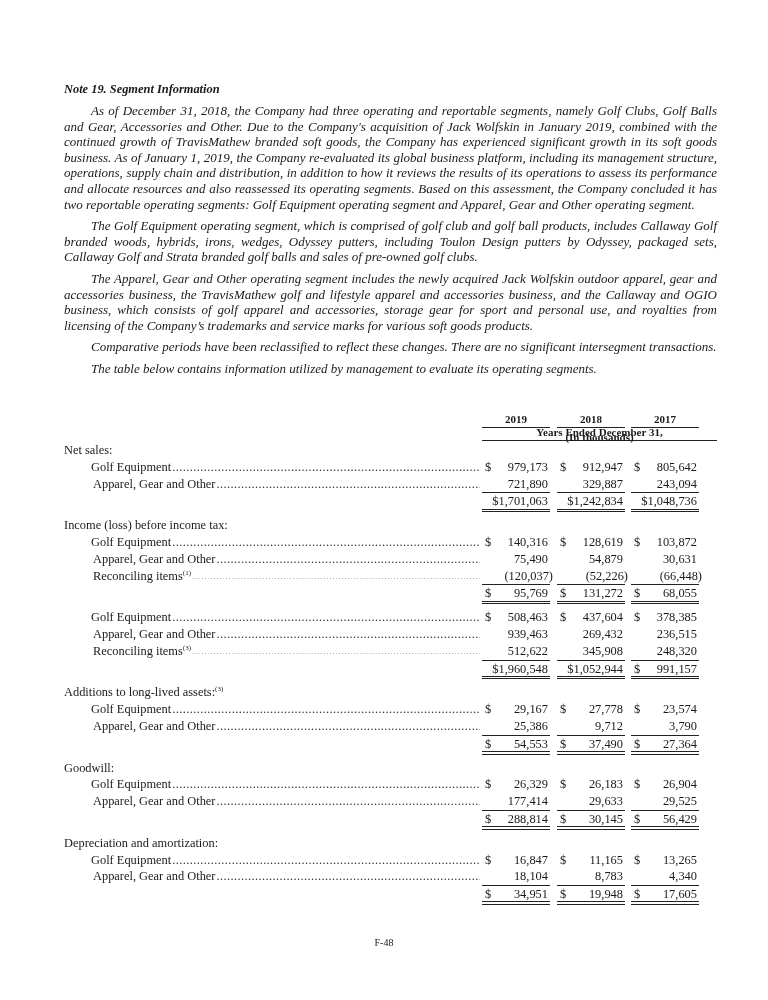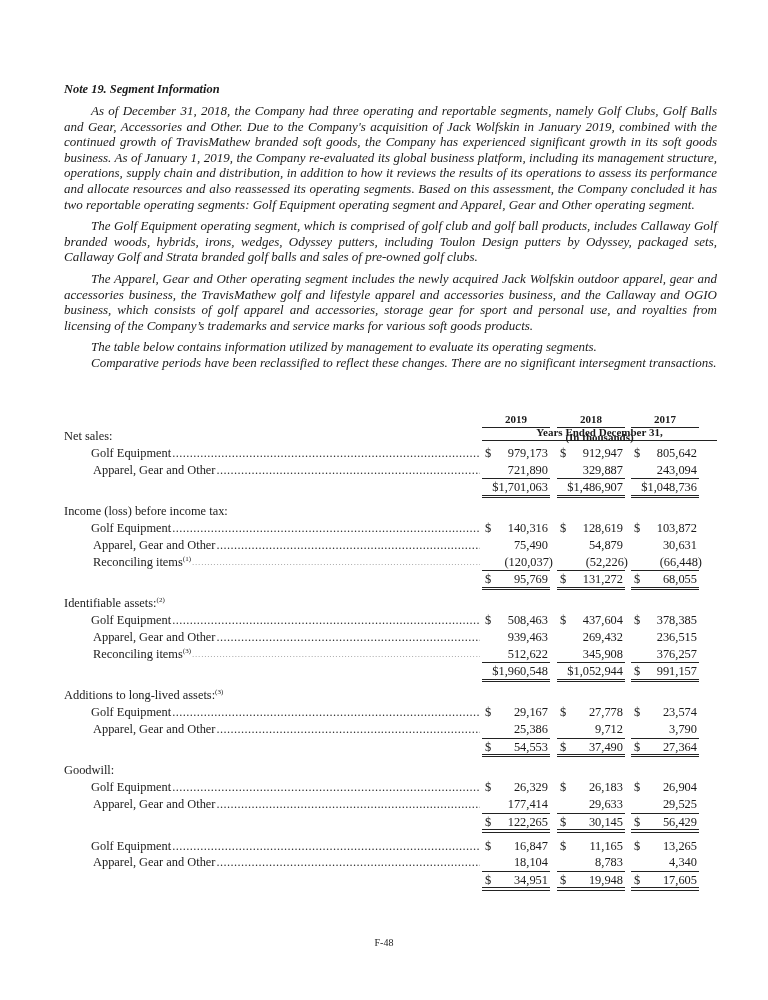--- a/index.html
+++ b/index.html
@@ -23,21 +23,21 @@
     border-bottom: 1.4px solid #222; padding-bottom: 2px; margin-top: 32px;
   }
   .hdr-col {
     position: absolute; top: 19px; width: 68px; text-align: center;
     font-weight: bold; font-size: 11px; border-bottom: 1.4px solid #222; padding-bottom: 2px;
   }
   .hdr-unit {
     position: absolute; top: 37px; left: 493px; width: 85px; text-align: center;
     font-weight: bold; font-size: 11px;
   }
-  .rows { position: absolute; top: 34px; left: 0; width: 653px; }
+  .rows { position: absolute; top: 48px; left: 0; width: 653px; }
   .row { position: relative; height: 16.8px; line-height: 16.8px; }
   .row.gap { height: 8px; }
   .label { position: absolute; left: 0; white-space: nowrap; }
   .label.sub { left: 27px; }
   .label.sub2 { left: 29px; }
   .dots {
     position: absolute; top: 0; right: 241px; height: 16.8px; overflow: hidden;
     white-space: nowrap; color: #333; letter-spacing: 0.4px;
   }
   .dots.faint { color: #888; font-size: 9px; letter-spacing: 0.8px; }
@@ -55,22 +55,22 @@
   .footer { position: absolute; top: 937px; left: 0; width: 768px; text-align: center; font-size: 10px; }
 </style>
 </head>
 <body>
 
 <div class="page">
   <div class="note-title">Note 19. Segment Information</div>
   <p class="para">As of December 31, 2018, the Company had three operating and reportable segments, namely Golf Clubs, Golf Balls and Gear, Accessories and Other. Due to the Company's acquisition of Jack Wolfskin in January 2019, combined with the continued growth of TravisMathew branded soft goods, the Company has experienced significant growth in its soft goods business. As of January 1, 2019, the Company re-evaluated its global business platform, including its management structure, operations, supply chain and distribution, in addition to how it reviews the results of its operations to assess its performance and allocate resources and also reassessed its operating segments. Based on this assessment, the Company concluded it has two reportable operating segments: Golf Equipment operating segment and Apparel, Gear and Other operating segment.</p>
   <p class="para">The Golf Equipment operating segment, which is comprised of golf club and golf ball products, includes Callaway Golf branded woods, hybrids, irons, wedges, Odyssey putters, including Toulon Design putters by Odyssey, packaged sets, Callaway Golf and Strata branded golf balls and sales of pre-owned golf clubs.</p>
   <p class="para">The Apparel, Gear and Other operating segment includes the newly acquired Jack Wolfskin outdoor apparel, gear and accessories business, the TravisMathew golf and lifestyle apparel and accessories business, and the Callaway and OGIO business, which consists of golf apparel and accessories, storage gear for sport and personal use, and royalties from licensing of the Company’s trademarks and service marks for various soft goods products.</p>
+  <p class="para">Comparative periods have been reclassified to reflect these changes. There are no significant intersegment transactions.</p>
   <p class="para last">The table below contains information utilized by management to evaluate its operating segments.</p>
-  <p class="para">Comparative periods have been reclassified to reflect these changes. There are no significant intersegment transactions.</p>
 </div>
 
 <div class="tbl">
   <div class="hdr-years">Years Ended December 31,</div>
   <div class="hdr-col" style="left:418px">2019</div>
   <div class="hdr-col" style="left:493px">2018</div>
   <div class="hdr-col" style="left:567px">2017</div>
   <div class="hdr-unit">(In thousands)</div>
   <div class="rows" id="rows">
       <div class="row">
@@ -101,21 +101,21 @@
         </div>
         <div class="cell c2">
           <span class="num">243,094</span>
         </div>
       </div>
       <div class="row">
         <div class="cell c0 line-top double-bot">
           <span class="num">$1,701,063</span>
         </div>
         <div class="cell c1 line-top double-bot">
-          <span class="num">$1,486,907</span>
+          <span class="num">$1,242,834</span>
         </div>
         <div class="cell c2 line-top double-bot">
           <span class="num">$1,048,736</span>
         </div>
       </div>
       <div class="row gap"></div>
       <div class="row">
         <span class="label"><span>Income (loss) before income tax:</span></span>
       </div>
       <div class="row">
@@ -166,23 +166,20 @@
           <span class="cur">$</span>
           <span class="num">131,272</span>
         </div>
         <div class="cell c2 line-top double-bot">
           <span class="cur">$</span>
           <span class="num">68,055</span>
         </div>
       </div>
       <div class="row gap"></div>
       <div class="row">
-        <span class="label"><span>Identifiable assets:</span><sup>(2)</sup></span>
-      </div>
-      <div class="row">
         <span class="label sub" style="width: 389px; overflow: hidden;"><span>Golf Equipment</span><span class="dots" style="position: static; display: inline-block; vertical-align: top; margin-left: 1px;">................................................................................................................................................................</span></span>
         <div class="cell c0">
           <span class="cur">$</span>
           <span class="num">508,463</span>
         </div>
         <div class="cell c1">
           <span class="cur">$</span>
           <span class="num">437,604</span>
         </div>
         <div class="cell c2">
@@ -204,21 +201,21 @@
       </div>
       <div class="row">
         <span class="label sub2" style="width: 387px; overflow: hidden;"><span>Reconciling items</span><sup>(3)</sup><span class="dots faint" style="position: static; display: inline-block; vertical-align: top; margin-left: 1px;">........................................................................................................................</span></span>
         <div class="cell c0">
           <span class="num">512,622</span>
         </div>
         <div class="cell c1">
           <span class="num">345,908</span>
         </div>
         <div class="cell c2">
-          <span class="num">376,257</span>
+          <span class="num">248,320</span>
         </div>
       </div>
       <div class="row">
         <div class="cell c0 line-top double-bot">
           <span class="num">$1,960,548</span>
         </div>
         <div class="cell c1 line-top double-bot">
           <span class="num">$1,052,944</span>
         </div>
         <div class="cell c2 line-top double-bot">
@@ -298,32 +295,35 @@
         <div class="cell c1">
           <span class="num">29,633</span>
         </div>
         <div class="cell c2">
           <span class="num">29,525</span>
         </div>
       </div>
       <div class="row">
         <div class="cell c0 line-top double-bot">
           <span class="cur">$</span>
-          <span class="num">122,265</span>
+          <span class="num">288,814</span>
         </div>
         <div class="cell c1 line-top double-bot">
           <span class="cur">$</span>
           <span class="num">30,145</span>
         </div>
         <div class="cell c2 line-top double-bot">
           <span class="cur">$</span>
           <span class="num">56,429</span>
         </div>
       </div>
       <div class="row gap"></div>
+      <div class="row">
+        <span class="label"><span>Depreciation and amortization:</span></span>
+      </div>
       <div class="row">
         <span class="label sub" style="width: 389px; overflow: hidden;"><span>Golf Equipment</span><span class="dots" style="position: static; display: inline-block; vertical-align: top; margin-left: 1px;">................................................................................................................................................................</span></span>
         <div class="cell c0">
           <span class="cur">$</span>
           <span class="num">16,847</span>
         </div>
         <div class="cell c1">
           <span class="cur">$</span>
           <span class="num">11,165</span>
         </div>

